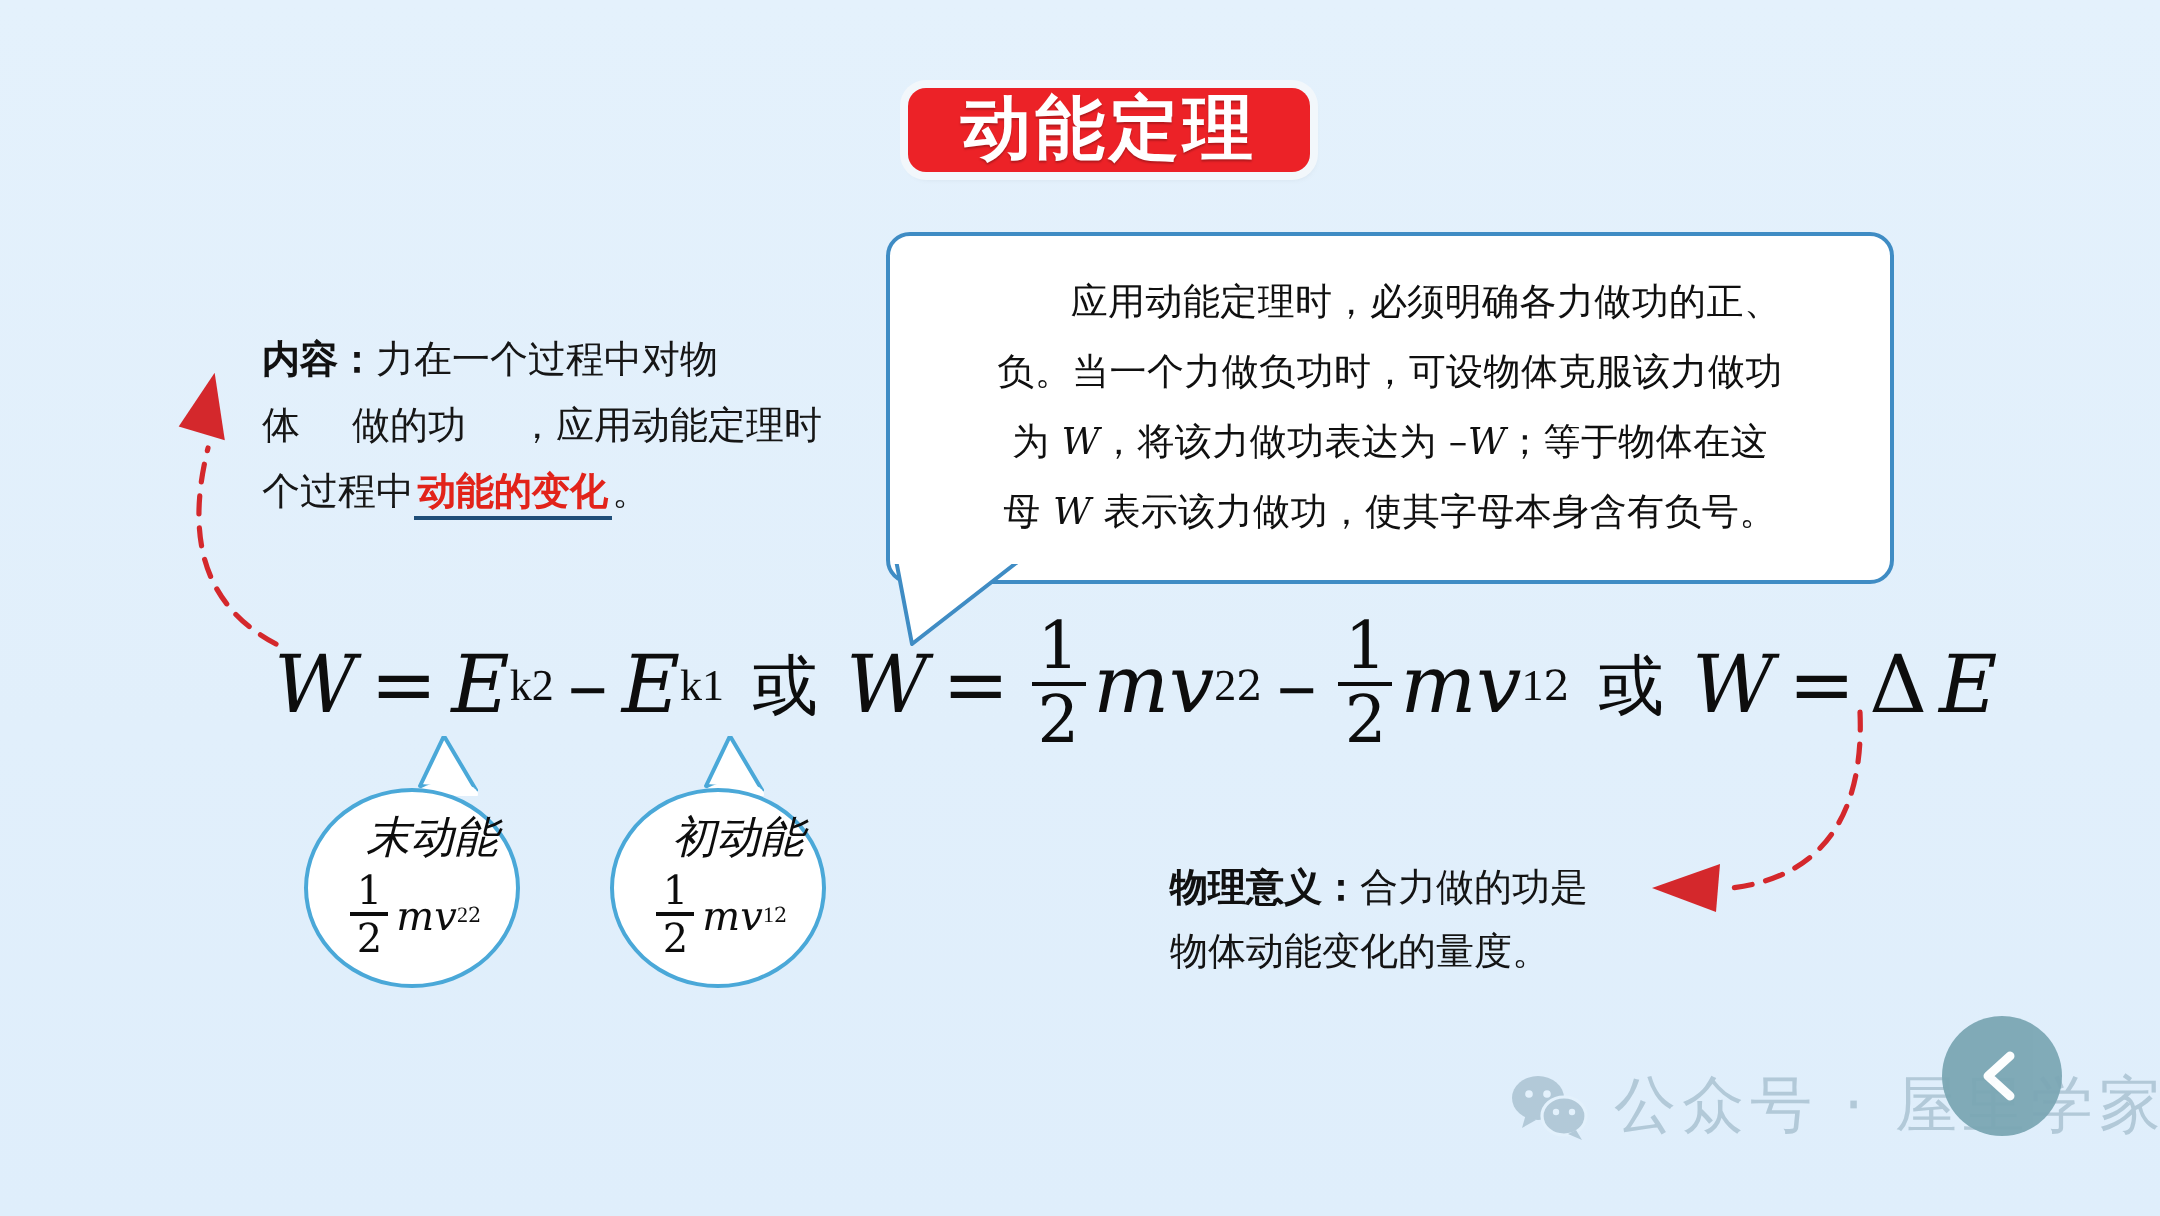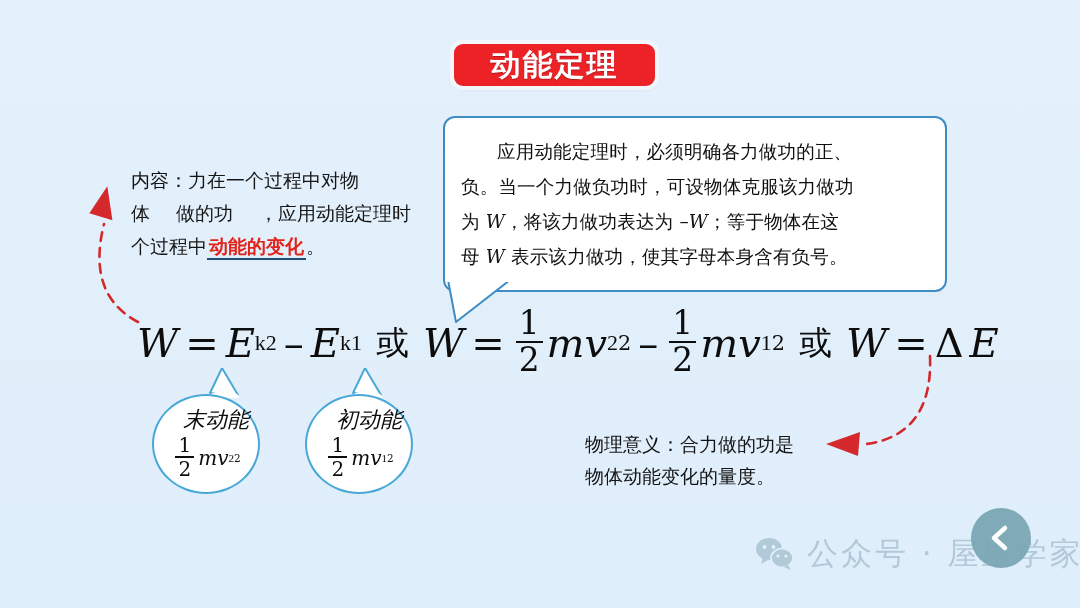--- a/index.html
+++ b/index.html
@@ -32,42 +32,42 @@
     border-radius: 9px;
     box-shadow: 0 0 0 4px #f2f7fb, 1px 2px 4px rgba(0,0,0,0.18);
     display: flex;
     align-items: center;
     justify-content: center;
   }
   #title-banner .title-text {
     color: #ffffff;
     font-family: "DejaVu Sans", sans-serif;
     font-weight: bold;
-    font-size: 30px;
+    font-size: 35px;
     letter-spacing: 2px;
     line-height: 1;
     text-shadow: 0 1px 1px rgba(0,0,0,0.25);
   }
 
   
   #content-block {
     position: absolute;
     left: 131px; top: 164px;
     width: 285px;
   }
   #content-block .line {
     font-family: "DejaVu Serif", "Liberation Serif", serif;
     font-size: 19px;
     line-height: 33px;
     color: #161616;
     white-space: nowrap;
   }
   .label-bold {
     font-family: "DejaVu Sans", sans-serif;
-    font-weight: normal;
+    font-weight: bold;
     font-size: 19px;
     color: #111;
   }
   .red-emph {
     color: #e2231a;
     font-family: "DejaVu Sans", sans-serif;
     font-weight: bold;
     font-size: 19px;
     border-bottom: 2px solid #1f4e79;
     padding: 0 2px 1px 2px;
@@ -80,20 +80,21 @@
   
   #note-box {
     position: absolute;
     left: 443px; top: 116px;
     width: 504px; height: 176px;
     background: #ffffff;
     border: 2px solid #3f8cc4;
     border-radius: 12px;
     box-sizing: border-box;
     padding: 16px 16px 8px 16px;
+    text-align: center;
   }
   #note-box .note-line {
     font-family: "DejaVu Serif", "Liberation Serif", serif;
     font-size: 18.5px;
     line-height: 35px;
     color: #101010;
     white-space: nowrap;
     letter-spacing: 0.2px;
   }
   #note-box .note-line.indent {

